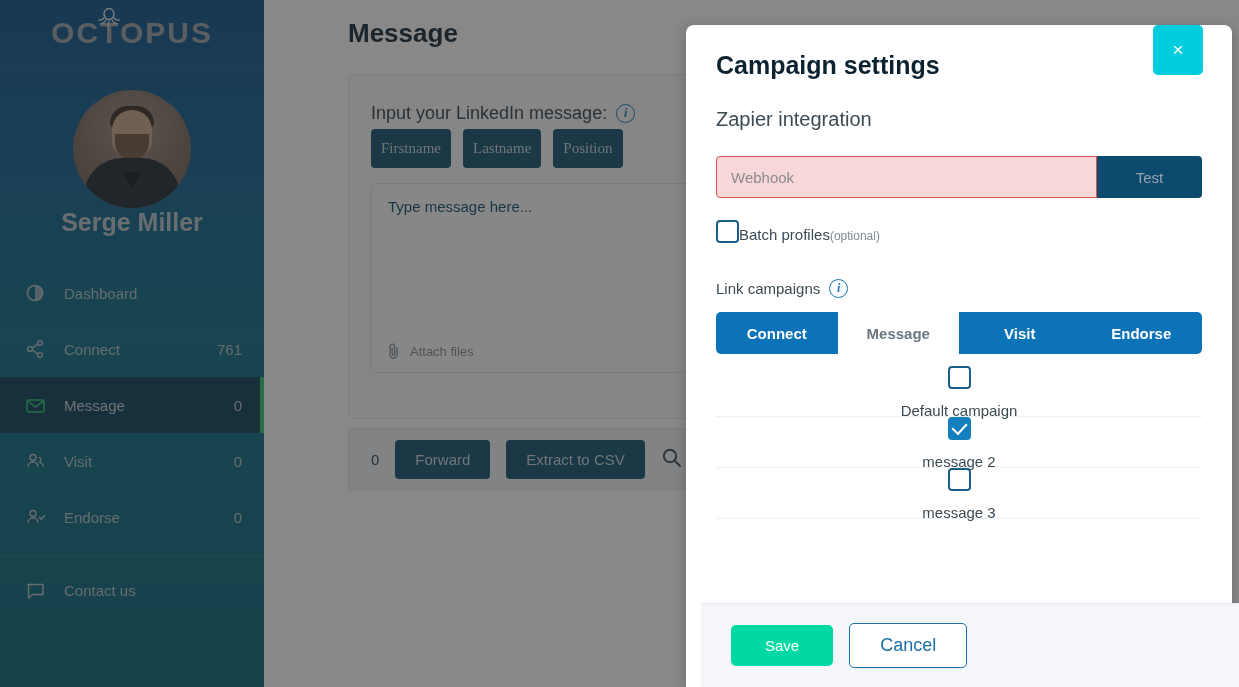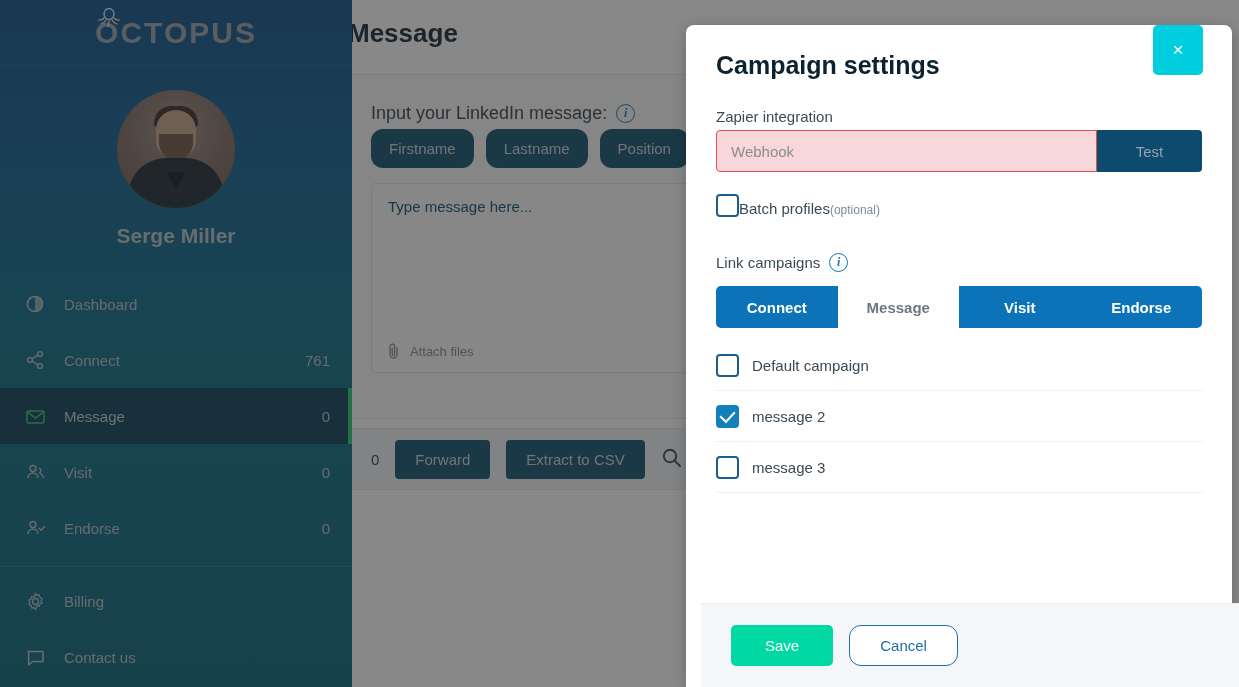--- a/index.html
+++ b/index.html
@@ -7,21 +7,21 @@
     width: 1239px; height: 687px;
     font-family: "Liberation Sans", sans-serif;
     overflow: hidden;
     background: #ffffff;
   }
   #app { position: relative; width: 1239px; height: 687px; }
 
   
   .sidebar {
     position: absolute; left: 0; top: 0;
-    width: 352px; height: 687px;
+    width: 264px; height: 687px;
     background: linear-gradient(180deg, #0a4f88 0%, #0a5b8f 18%, #076a85 48%, #066479 100%);
     color: #cfd8dd;
     z-index: 1;
   }
   .logo-wrap {
     height: 66px; display: flex; align-items: center; justify-content: center;
     border-bottom: 1px solid rgba(255,255,255,0.09);
     background: linear-gradient(180deg,#0a4e88 0%, #0a5589 100%);
   }
   .logo-text {
@@ -57,21 +57,21 @@
     position: absolute; left: 50%; bottom: -6px; transform: translateX(-50%);
     width: 96px; height: 56px; border-radius: 38px 38px 0 0;
     background: #1c2630;
   }
   .avatar .collar {
     position: absolute; left: 50%; bottom: 20px; transform: translateX(-50%);
     width: 20px; height: 16px; background: #0f1720;
     clip-path: polygon(0 0, 100% 0, 50% 100%);
   }
   .profile-name {
-    margin-top: 16px; font-size: 21px; font-weight: bold; color: #b9c4ca;
+    font-size: 25px; font-weight: bold; color: #b9c4ca;
   }
   .nav { margin-top: 10px; }
   .nav-item {
     display: flex; align-items: center;
     height: 56px; padding: 0 22px 0 24px;
     color: #b3c0c7; font-size: 15px; position: relative;
     cursor: pointer;
   }
   .nav-item .nav-icon {
     width: 22px; height: 22px; margin-right: 18px; flex: 0 0 22px;
@@ -112,22 +112,22 @@
   }
   .info-dot {
     display: inline-flex; align-items: center; justify-content: center;
     width: 19px; height: 19px; border-radius: 50%;
     border: 1.6px solid #1174b5; color: #1174b5;
     font-size: 12px; font-style: italic; font-weight: bold;
     margin-left: 9px; font-family: "Liberation Serif", serif;
   }
   .var-row { position: absolute; left: 22px; top: 54px; display: flex; gap: 12px; }
   .var-btn {
-    background: #0c4f6e; color: #c8d5dc; border: none; border-radius: 12px;
-    padding: 11px 18px; font-size: 15px; cursor: pointer;
+    background: #0c4f6e; color: #c8d5dc; border: none; border-radius: 4px;
+    padding: 11px 10px; font-size: 15px; cursor: pointer; font-family: Liberation Serif, serif;
   }
   .textarea-box {
     position: absolute; left: 22px; top: 108px;
     width: 836px; height: 190px;
     border: 1px solid #dfe4e8; border-radius: 4px; background: #fcfcfd;
   }
   .ta-placeholder {
     position: absolute; left: 16px; top: 14px; font-size: 15px; color: #0c4a6e;
   }
   .attach {
@@ -169,21 +169,21 @@
   .close-btn {
     position: absolute; right: 29px; top: 0;
     width: 50px; height: 50px; border: none; border-radius: 5px;
     background: #00cddd; color: #ffffff; font-size: 19px; cursor: pointer;
     display: flex; align-items: center; justify-content: center;
   }
   .modal-body { padding: 26px 30px 0; }
   .modal-title {
     font-size: 25px; font-weight: bold; color: #0d2230; margin-bottom: 28px;
   }
-  .field-label { font-size: 15px; color: #3c4a54; margin-bottom: 5px; }
+  .field-label { font-size: 20px; color: #3c4a54; margin-bottom: 25px; }
   .webhook-row { display: flex; height: 42px; margin-bottom: 22px; }
   .webhook-input {
     flex: 1; background: #f8d7da; border: 1px solid #d9534f;
     border-radius: 4px 0 0 4px; padding: 0 14px;
     font-size: 15px; color: #6b6b6b; font-family: "Liberation Sans", sans-serif;
     outline: none;
   }
   .webhook-input::placeholder { color: #8c8c8c; }
   .test-btn {
     width: 105px; background: #0c4a6e; border: none; border-radius: 0 4px 4px 0;
@@ -211,34 +211,34 @@
     background: #0c73b8; margin-bottom: 12px;
   }
   .tab {
     flex: 1; display: flex; align-items: center; justify-content: center;
     color: #ffffff; font-size: 15px; font-weight: bold; cursor: pointer;
   }
   .tab.active { background: #ffffff; color: #6b7880; }
   .camp-list { margin-top: 6px; }
   .camp-row {
     display: flex; align-items: center; gap: 13px;
-    height: 51px; border-bottom: 1px solid #eef0f2;
+    height: 51px; border-bottom: 1px solid #eef0f2; flex-direction: column;
   }
   .modal-footer {
     position: absolute; left: 15px; bottom: 0; width: 546px; height: 84px;
     background: #f4f6f9; border-top: 1px solid #e9ecef;
     display: flex; align-items: center; gap: 16px; padding: 0 30px;
   }
   .save-btn {
     background: #00d9a3; color: #ffffff; border: none; border-radius: 5px;
     padding: 12px 34px; font-size: 15px; cursor: pointer;
   }
   .cancel-btn {
     background: #ffffff; color: #1b6fa8; border: 1px solid #1b6fa8;
-    border-radius: 12px; padding: 11px 30px; font-size: 15px; cursor: pointer;
+    border-radius: 5px; padding: 11px 30px; font-size: 18px; cursor: pointer;
   }
 </style>
 </head>
 <body>
 
 <div id="app">
 
   <div class="page">
     <div class="watermark"></div>
     <div class="page-title">Message</div>
@@ -355,29 +355,20 @@
             <path d="M3 16c0-3 2.4-5 5-5s5 2 5 5" fill="none" stroke="#b3c0c7" stroke-width="1.4"></path>
             <path d="M14.2 10.2l2 2 3.4-3.6" fill="none" stroke="#b3c0c7" stroke-width="1.5" stroke-linecap="round"></path>
           </svg>
         </span>
         <span class="nav-label">Endorse</span>
         <span class="nav-count">0</span>
       </div>
 
       <div class="nav-sep"></div>
 
-      <div class="nav-item">
-        <span class="nav-icon">
-          <svg width="21" height="21" viewBox="0 0 22 22">
-            <circle cx="11" cy="11" r="3.1" fill="none" stroke="#b3c0c7" stroke-width="1.4"></circle>
-            <path d="M11 2.4l1.4 2.2 2.6-.5.6 2.6 2.4 1.1-1.2 2.3 1.2 2.3-2.4 1.1-.6 2.6-2.6-.5L11 19.6l-1.4-2.2-2.6.5-.6-2.6-2.4-1.1 1.2-2.3-1.2-2.3 2.4-1.1.6-2.6 2.6.5z" fill="none" stroke="#b3c0c7" stroke-width="1.3" stroke-linejoin="round"></path>
-          </svg>
-        </span>
-        <span class="nav-label">Billing</span>
-      </div>
 
       <div class="nav-item">
         <span class="nav-icon">
           <svg width="21" height="21" viewBox="0 0 21 21">
             <path d="M3 4.5h15v10H7.5L3.6 18V4.5z" fill="none" stroke="#b3c0c7" stroke-width="1.5" stroke-linejoin="round"></path>
           </svg>
         </span>
         <span class="nav-label">Contact us</span>
       </div>
     </div>

